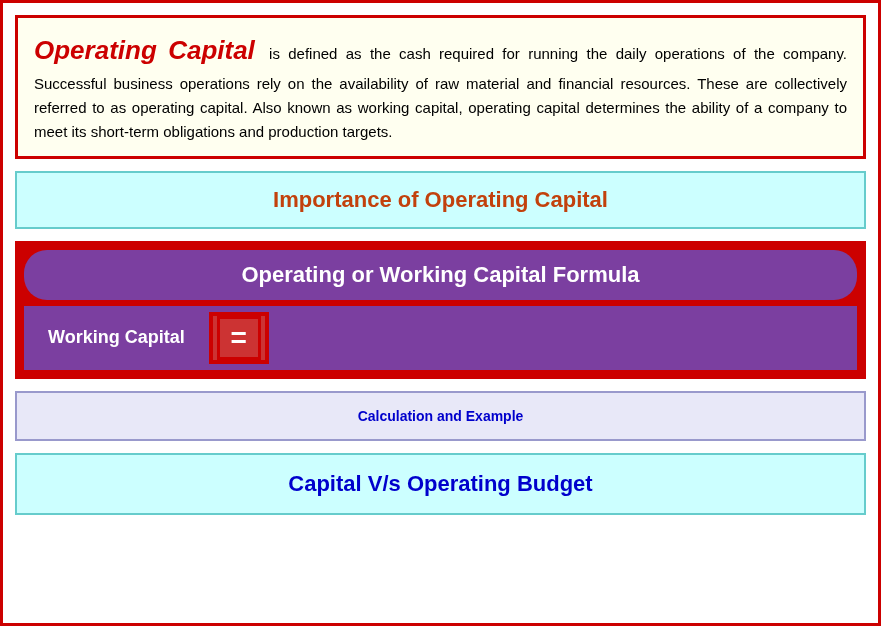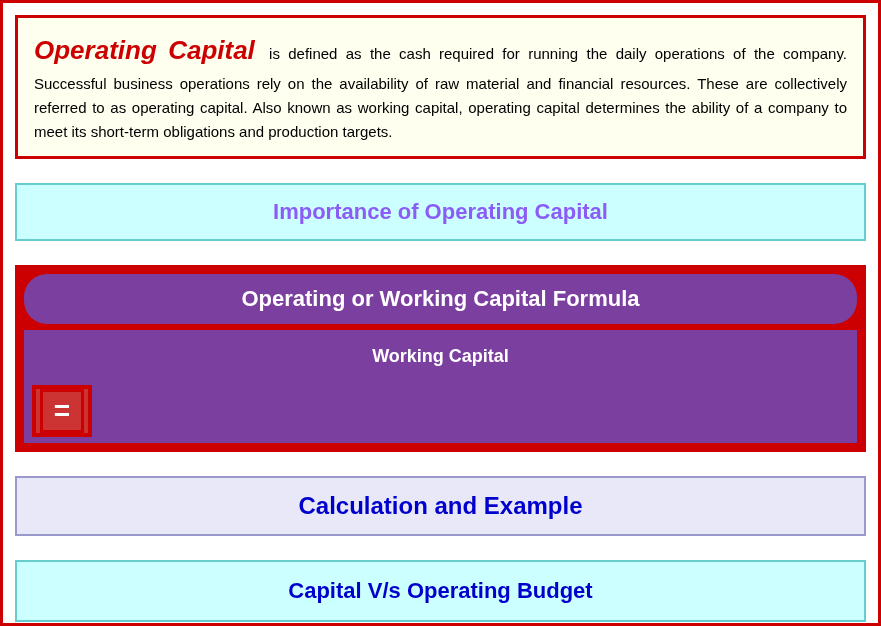--- a/index.html
+++ b/index.html
@@ -19,21 +19,21 @@
     }
 
     .main-container {
       width: 881px;
       height: 626px;
       background: #fff;
       border: 3px solid #cc0000;
       padding: 12px;
       display: flex;
       flex-direction: column;
-      gap: 24px;
+      gap: 12px;
     }
 
     
     .definition-section {
       border: 3px solid #cc0000;
       padding: 12px 16px;
       background: #fffff0;
       font-size: 15px;
       line-height: 1.6;
       text-align: justify;
@@ -50,21 +50,21 @@
 
     
     .importance-section {
       background: #ccffff;
       border: 2px solid #66cccc;
       padding: 14px;
       text-align: center;
     }
 
     .importance-section .heading {
-      color: #8b5cf6;
+      color: #c2410c;
       font-size: 22px;
       font-weight: bold;
     }
 
     
     .formula-outer {
       background: #cc0000;
       border: 3px solid #cc0000;
       padding: 6px;
       display: flex;
@@ -81,21 +81,21 @@
 
     .formula-title-bar .heading {
       color: #fff;
       font-size: 22px;
       font-weight: bold;
     }
 
     .formula-content {
       background: #7b3fa0;
       display: flex;
-      flex-direction: column;
+      flex-direction: row;
       align-items: stretch;
       padding: 6px 8px;
       gap: 8px;
     }
 
     .working-capital-label {
       background: #7b3fa0;
       color: #fff;
       font-size: 18px;
       font-weight: bold;
@@ -149,21 +149,21 @@
     
     .calculation-section {
       background: #e8e8f8;
       border: 2px solid #9999cc;
       padding: 14px;
       text-align: center;
     }
 
     .calculation-section .heading {
       color: #0000cc;
-      font-size: 24px;
+      font-size: 14px;
       font-weight: bold;
     }
 
     
     .budget-section {
       background: #ccffff;
       border: 2px solid #66cccc;
       padding: 16px;
       text-align: center;
     }

